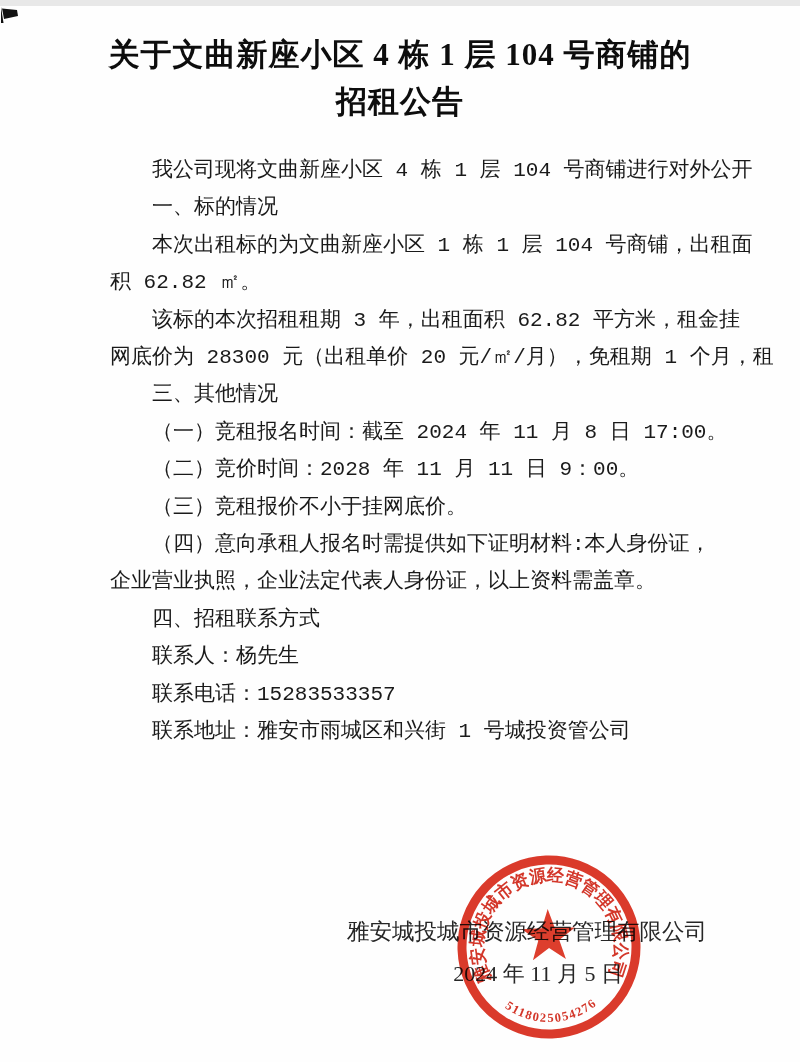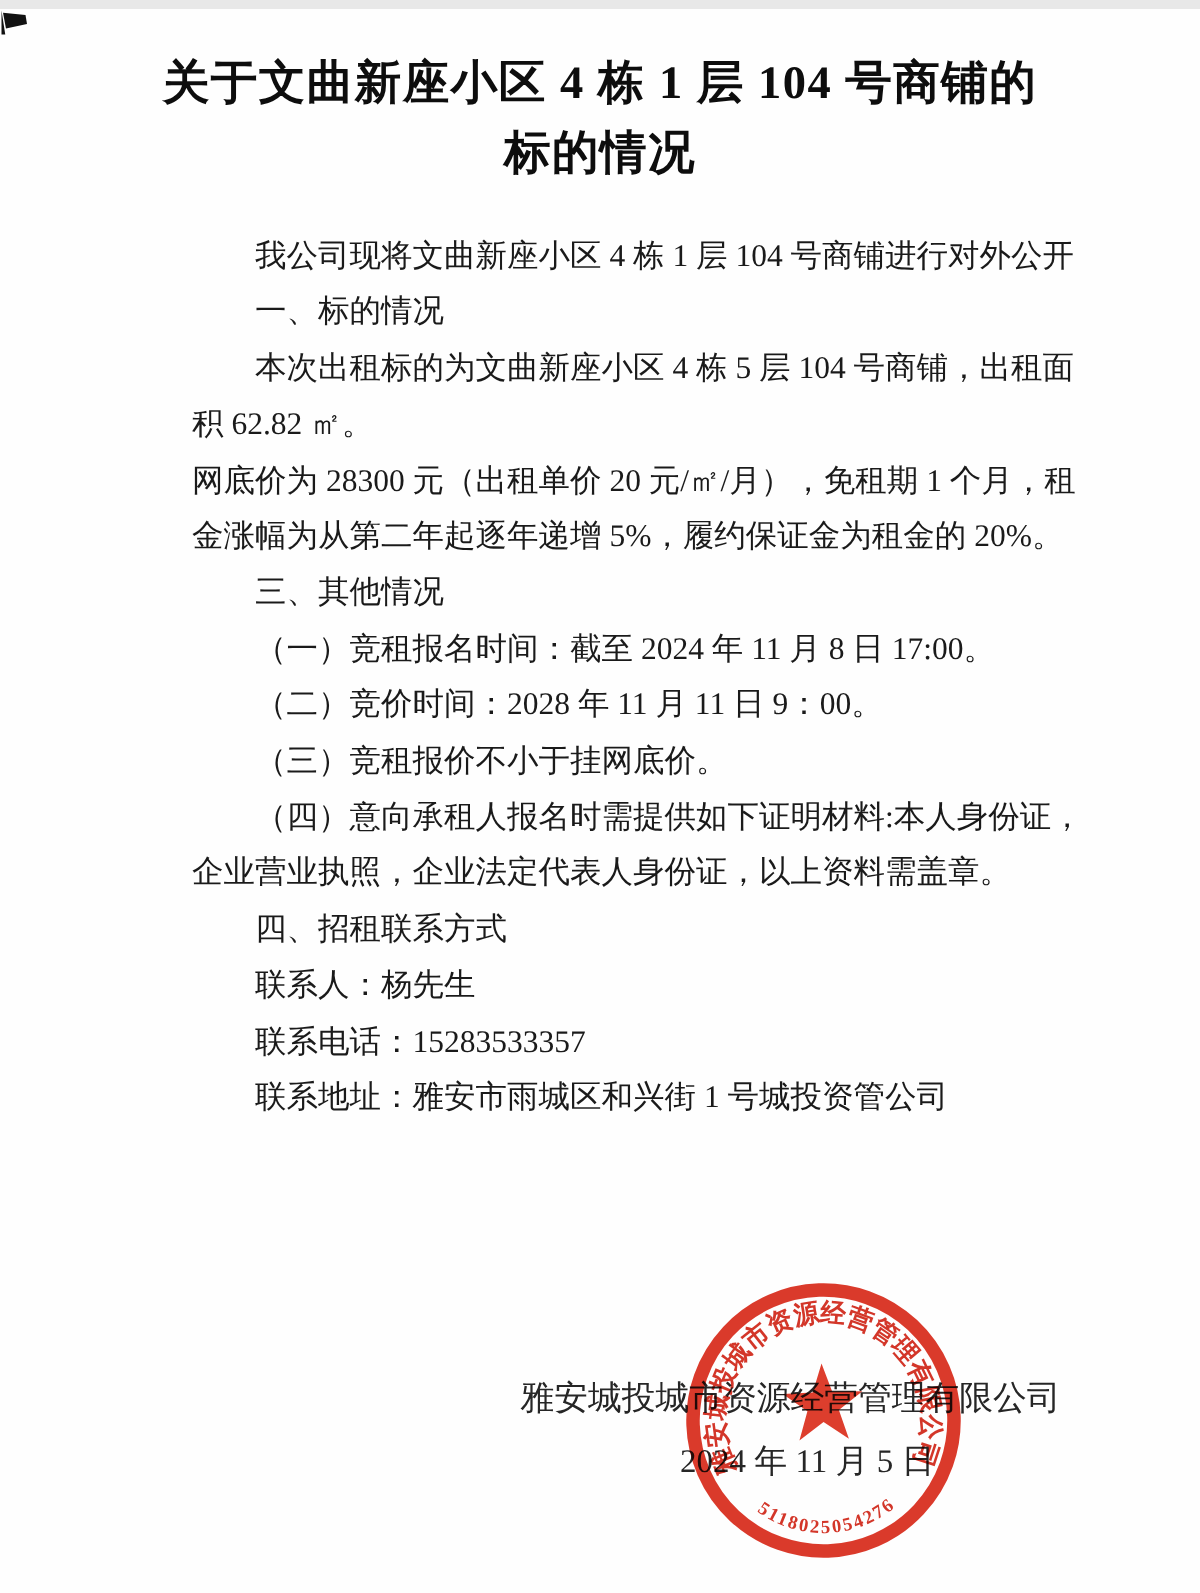--- a/index.html
+++ b/index.html
@@ -27,26 +27,27 @@
     width: 100%;
     text-align: center;
     font-weight: bold;
     color: #0d0d0d;
     font-size: 31px;
     line-height: 47px;
     letter-spacing: 1px;
   }
   .body-text {
     position: absolute;
-    left: 128px;
+    left: 110px;
     top: 146px;
     width: 564px;
     font-size: 21px;
     line-height: 37.4px;
     color: #1a1a1a;
+    font-family: Liberation Mono, monospace;
   }
   .body-text .line { white-space: nowrap; }
   .body-text .line.indent { text-indent: 42px; }
   .signature-company {
     position: absolute;
     top: 910px;
     right: 93px;
     font-size: 22.5px;
     color: #262626;
     white-space: nowrap;
@@ -79,30 +80,30 @@
 
 <div class="page">
 
   <svg class="corner-artifact" viewBox="0 0 24 22">
     <polygon points="1,1 3.5,17 1,17" fill="#111"></polygon>
     <polygon points="2,2.5 17,4 18,10 4,13" fill="#111"></polygon>
   </svg>
 
   <div class="title-block">
     <div>关于文曲新座小区 4 栋 1 层 104 号商铺的</div>
-    <div>标的情况</div>
+    <div>招租公告</div>
   </div>
 
   <div class="body-text">
       <div class="line indent">我公司现将文曲新座小区 4 栋 1 层 104 号商铺进行对外公开</div>
       <div class="line indent">一、标的情况</div>
-      <div class="line indent">本次出租标的为文曲新座小区 4 栋 5 层 104 号商铺，出租面</div>
+      <div class="line indent">本次出租标的为文曲新座小区 1 栋 1 层 104 号商铺，出租面</div>
       <div class="line">积 62.82 ㎡。</div>
+      <div class="line indent">该标的本次招租租期 3 年，出租面积 62.82 平方米，租金挂</div>
       <div class="line">网底价为 28300 元（出租单价 20 元/㎡/月），免租期 1 个月，租</div>
-      <div class="line">金涨幅为从第二年起逐年递增 5%，履约保证金为租金的 20%。</div>
       <div class="line indent">三、其他情况</div>
       <div class="line indent">（一）竞租报名时间：截至 2024 年 11 月 8 日 17:00。</div>
       <div class="line indent">（二）竞价时间：2028 年 11 月 11 日 9：00。</div>
       <div class="line indent">（三）竞租报价不小于挂网底价。</div>
       <div class="line indent">（四）意向承租人报名时需提供如下证明材料:本人身份证，</div>
       <div class="line">企业营业执照，企业法定代表人身份证，以上资料需盖章。</div>
       <div class="line indent">四、招租联系方式</div>
       <div class="line indent">联系人：杨先生</div>
       <div class="line indent">联系电话：15283533357</div>
       <div class="line indent">联系地址：雅安市雨城区和兴街 1 号城投资管公司</div>

